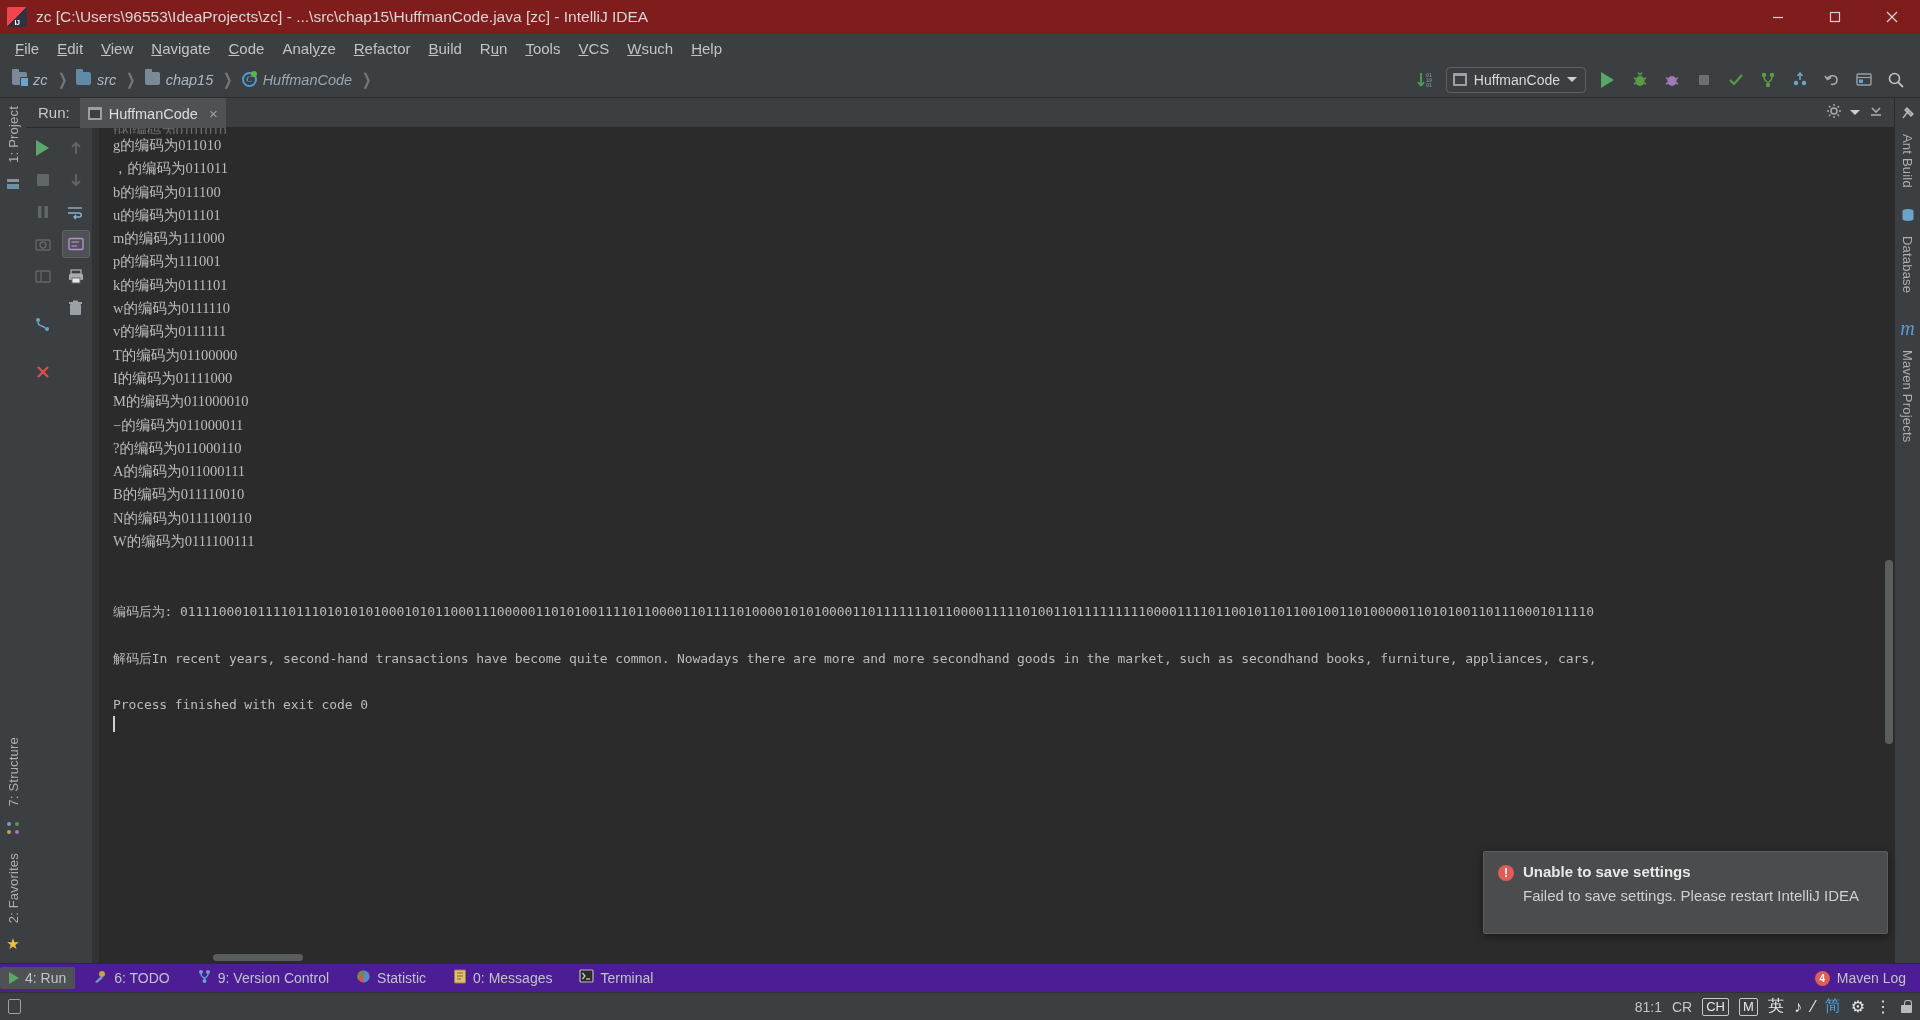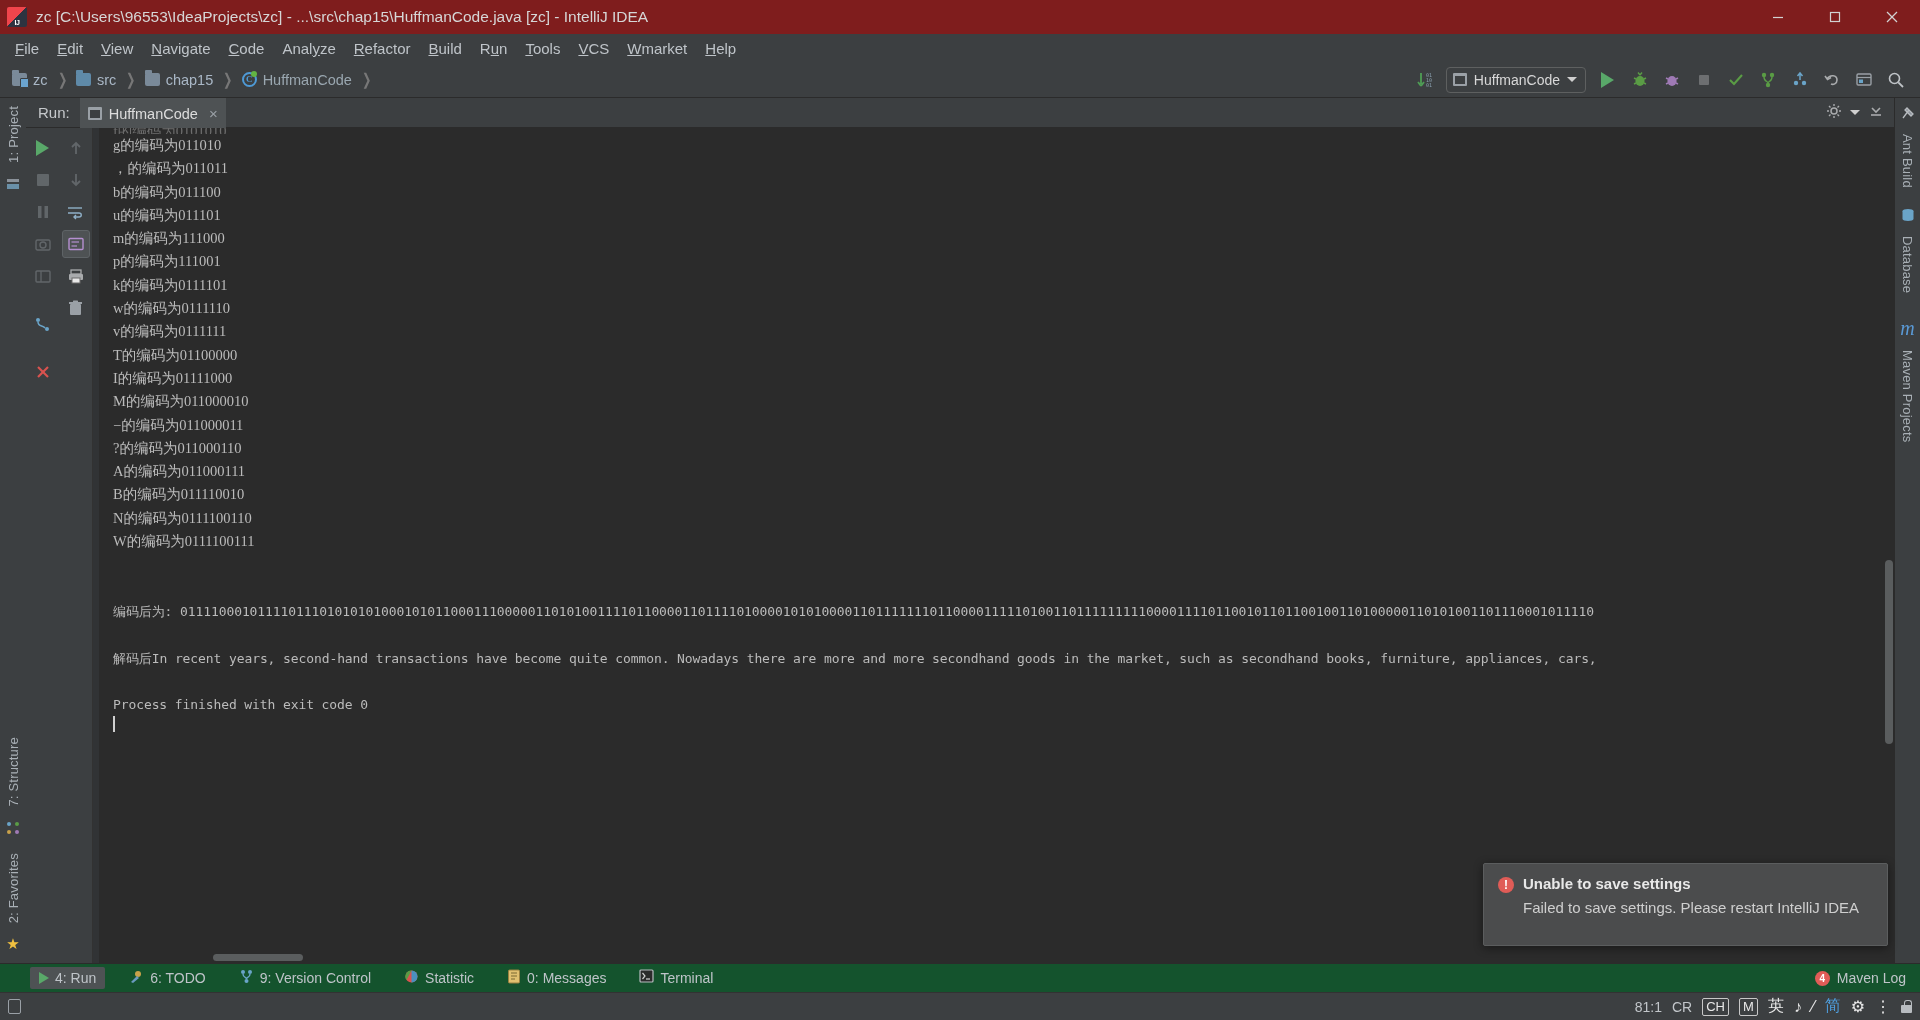--- a/index.html
+++ b/index.html
@@ -43,21 +43,21 @@
   .menu-item {
     font-size: 15px; color: #bfc4c9; padding: 3px 9px; white-space: nowrap;
   }
   .menu-item u { text-decoration: underline; }
 
   
   .navbar {
     height: 36px; flex: 0 0 36px; background: #3c3f41; display: flex; align-items: center;
     padding-left: 10px; border-bottom: 1px solid #2b2b2b;
   }
-  .crumb { display: flex; align-items: center; gap: 6px; padding: 2px 2px; }
+  .crumb { display: flex; align-items: flex-start; gap: 6px; padding: 2px 2px; font-style: italic; }
   .crumb-label { font-size: 14.5px; color: #a9b7c6; white-space: nowrap; }
   .crumb-label.cls { color: #9aa7b0; }
   .crumb-sep {
     color: #777; font-size: 16px; margin: 0 5px 0 6px; transform: scaleX(.7);
   }
   .ic { display: inline-block; flex: 0 0 auto; position: relative; }
   .ic-folder { width: 15px; height: 13px; background: #7a8a99; border-radius: 1.5px 2px 2px 2px; }
   .ic-folder::before {
     content: ""; position: absolute; top: -3px; left: 0; width: 7px; height: 4px;
     background: #7a8a99; border-radius: 1px 1px 0 0;
@@ -168,41 +168,41 @@
     position: absolute; right: 1px; top: 432px; width: 8px; height: 184px;
     background: #5a5d5e; border-radius: 4px;
   }
   .hscroll {
     position: absolute; left: 120px; bottom: 2px; width: 90px; height: 7px;
     background: #5a5d5e; border-radius: 4px;
   }
 
   
   .balloon {
-    position: absolute; right: 32px; bottom: 74px; width: 405px; min-height: 70px;
+    position: absolute; right: 32px; bottom: 86px; width: 405px; min-height: 70px;
     background: #4b4c4d; border: 1px solid #5b5d5e; border-radius: 2px;
     padding: 11px 14px 29px 14px; box-shadow: 0 2px 10px rgba(0,0,0,.45);
     z-index: 50;
   }
   .balloon-row { display: flex; align-items: flex-start; gap: 9px; }
   .ic-error {
     width: 16px; height: 16px; border-radius: 50%; background: #e05c57; flex: 0 0 16px;
     margin-top: 2px; position: relative;
   }
   .ic-error::after {
     content: "!"; position: absolute; inset: 0; text-align: center; line-height: 16px;
     font-size: 12px; color: #fff; font-weight: bold;
   }
   .balloon-title { font-size: 15px; color: #e8e8e8; font-weight: bold; }
   .balloon-text { font-size: 15px; color: #cfcfcf; margin-top: 6px; margin-left: 25px; }
 
   
   .bottombar {
-    height: 29px; flex: 0 0 29px; background: #14532d; display: flex; align-items: center;
-    padding-left: 30px; gap: 15px; border-top: 1px solid #2b2b2b; position: relative;
+    height: 29px; flex: 0 0 29px; background: #4c1d95; display: flex; align-items: center;
+    gap: 9px; border-top: 1px solid #2b2b2b; position: relative;
   }
   .bbtn { display: flex; align-items: center; gap: 6px; padding: 3px 9px; border-radius: 2px; }
   .bbtn.active { background: #4e5254; }
   .bbtn-label { font-size: 14px; color: #bfc4c9; white-space: nowrap; }
   .bb-right { margin-left: auto; display: flex; align-items: center; gap: 7px; padding-right: 14px; }
   .evt-badge {
     width: 15px; height: 15px; border-radius: 50%; background: #e05c57; color: #fff;
     font-size: 10px; display: flex; align-items: center; justify-content: center; font-weight: bold;
   }
 
@@ -268,21 +268,21 @@
     <div class="menu-item"><u>E</u><span>dit</span></div>
     <div class="menu-item"><u>V</u><span>iew</span></div>
     <div class="menu-item"><u>N</u><span>avigate</span></div>
     <div class="menu-item"><u>C</u><span>ode</span></div>
     <div class="menu-item"><span>Anal</span><u>y</u><span>ze</span></div>
     <div class="menu-item"><u>R</u><span>efactor</span></div>
     <div class="menu-item"><u>B</u><span>uild</span></div>
     <div class="menu-item"><span>R</span><u>u</u><span>n</span></div>
     <div class="menu-item"><u>T</u><span>ools</span></div>
     <div class="menu-item"><u>V</u><span>CS</span></div>
-    <div class="menu-item"><u>W</u><span>market</span></div>
+    <div class="menu-item"><u>W</u><span>such</span></div>
     <div class="menu-item"><u>H</u><span>elp</span></div>
   </div>
 
   <div class="navbar">
     <div class="crumb">
       <span class="ic ic-folder proj"></span>
       <span class="crumb-label">zc</span>
     </div>
     <span class="crumb-sep">❯</span>
     <div class="crumb">

